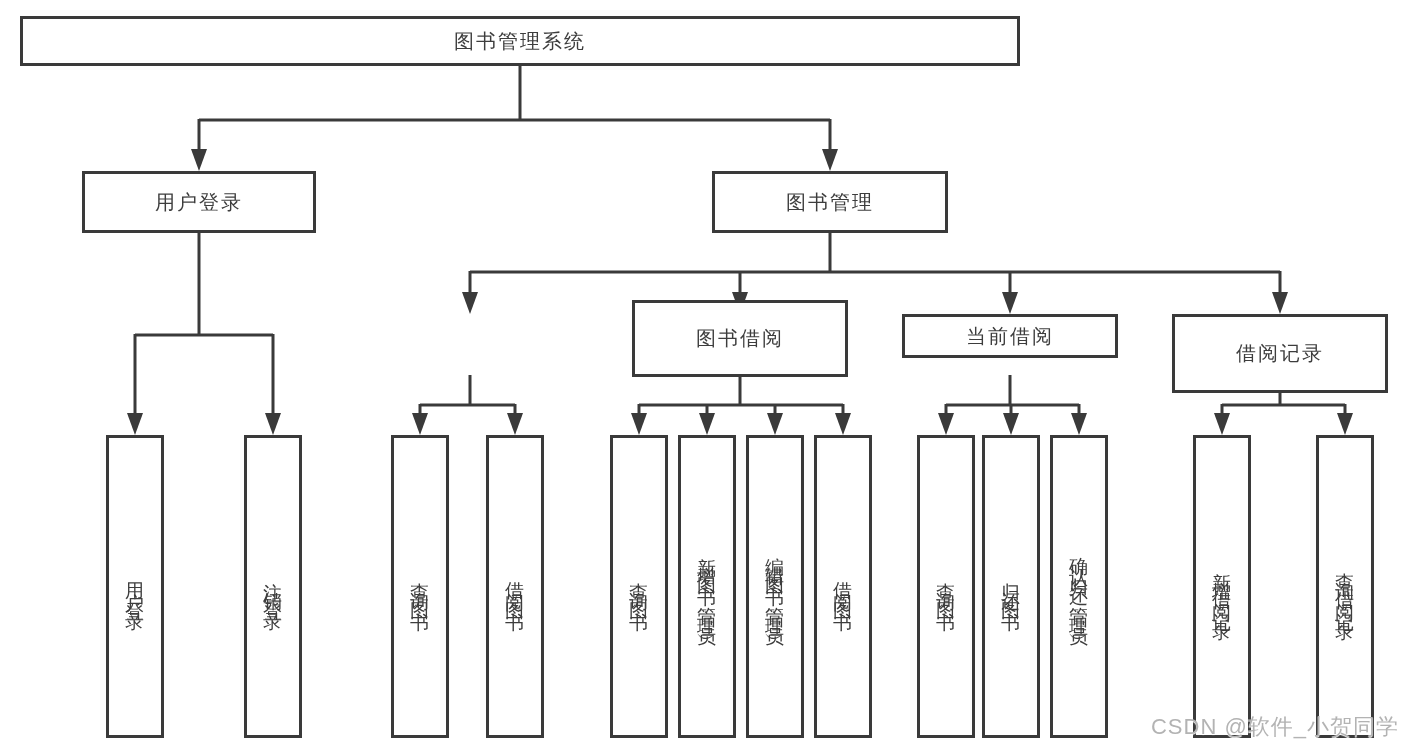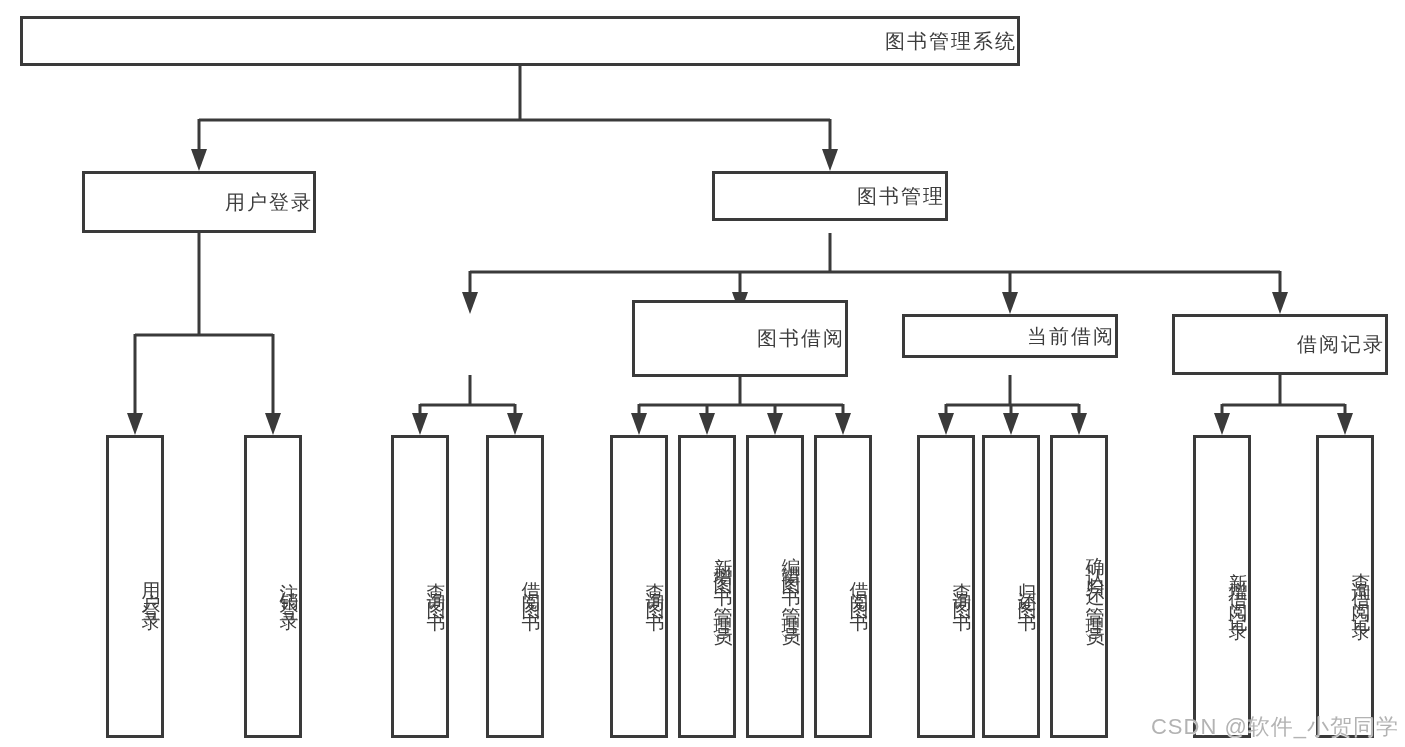--- a/index.html
+++ b/index.html
@@ -9,21 +9,21 @@
   html,body{margin:0;padding:0;background:#fff;}
   #stage{
     position:relative; width:1405px; height:747px; background:var(--bg);
     font-family:"Liberation Sans","DejaVu Sans",sans-serif; overflow:hidden;
   }
   #connectors{position:absolute; left:0; top:0; pointer-events:none;}
   #connectors path{stroke:var(--line); stroke-width:3; fill:none;}
   #connectors polygon{fill:var(--line); stroke:none;}
   .node{
     position:absolute; box-sizing:border-box; border:3px solid var(--box-border);
-    background:#fff; display:flex; align-items:center; justify-content:flex-end;
+    background:#fff; display:flex; align-items:center; justify-content:center;
   }
   .node .lbl{
     font-size:20px; color:var(--text); letter-spacing:2px; white-space:nowrap;
   }
   .node.v .lbl{
     writing-mode:vertical-rl; text-orientation:mixed;
     font-size:19px; line-height:1; letter-spacing:10px; white-space:normal;
   }
   #watermark{
     position:absolute; right:6px; bottom:5px; font-size:22px;
@@ -86,31 +86,31 @@
     </g>
   </svg>
 
   <div class="node" style="left:20px;top:16px;width:1000px;height:50px">
     <span class="lbl">图书管理系统</span>
   </div>
 
   <div class="node" style="left:82px;top:171px;width:234px;height:62px">
     <span class="lbl">用户登录</span>
   </div>
-  <div class="node" style="left:712px;top:171px;width:236px;height:50px">
+  <div class="node" style="left:712px;top:171px;width:236px;height:62px">
     <span class="lbl">图书管理</span>
   </div>
 
   <div class="node" style="left:632px;top:300px;width:216px;height:77px">
     <span class="lbl">图书借阅</span>
   </div>
   <div class="node" style="left:902px;top:314px;width:216px;height:44px">
     <span class="lbl">当前借阅</span>
   </div>
-  <div class="node" style="left:1172px;top:314px;width:216px;height:61px">
+  <div class="node" style="left:1172px;top:314px;width:216px;height:79px">
     <span class="lbl">借阅记录</span>
   </div>
 
   <div class="node v" style="left:106px;top:435px;width:58px;height:303px">
     <span class="lbl">用户登录</span>
   </div>
   <div class="node v" style="left:244px;top:435px;width:58px;height:303px">
     <span class="lbl">注销登录</span>
   </div>
 

